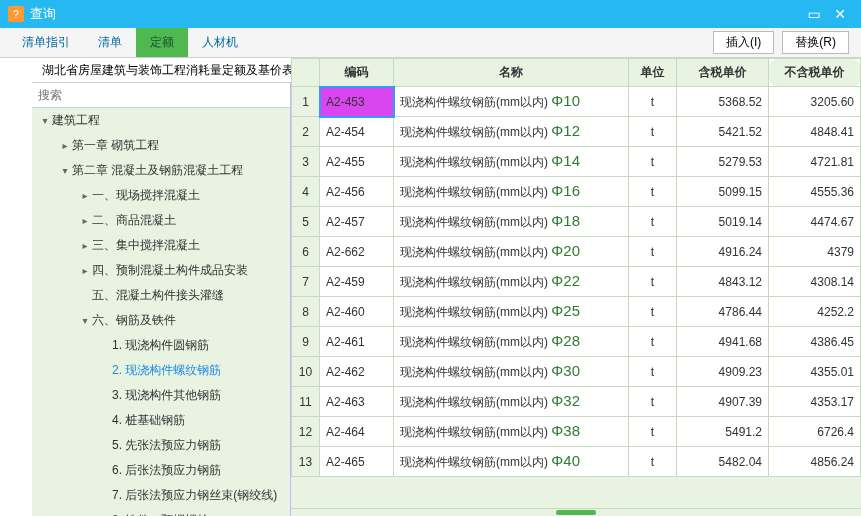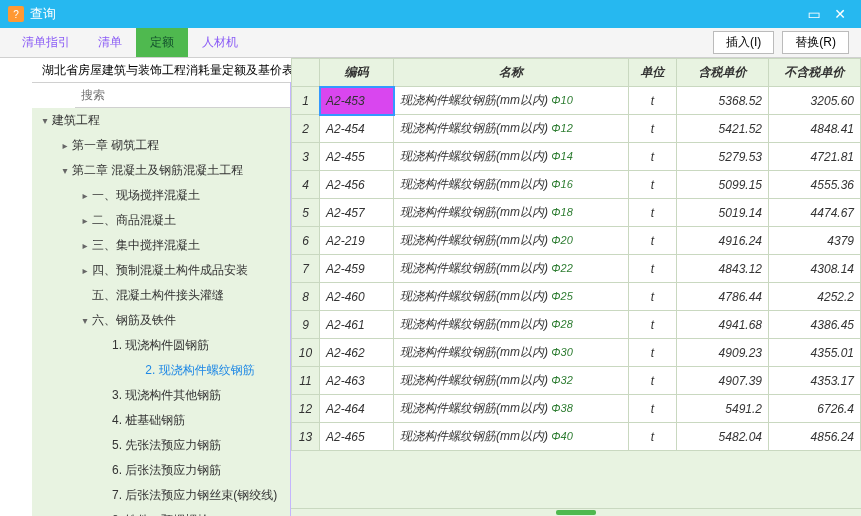--- a/index.html
+++ b/index.html
@@ -2,50 +2,50 @@
 <html><head>
 <meta charset="utf-8">
 <style>
 * { box-sizing: border-box; margin: 0; padding: 0; }
 body { font-family: "Microsoft YaHei", Arial, sans-serif; font-size: 12px; color: #333; background: #fff; width: 861px; height: 516px; overflow: hidden; }
 .titlebar { background: #26b8f0; color: #fff; height: 28px; display: flex; align-items: center; padding: 0 8px; }
 .titlebar .icon { width: 16px; height: 16px; background: #ff9933; border-radius: 2px; display: flex; align-items: center; justify-content: center; color: #fff; font-size: 10px; margin-right: 6px; }
 .titlebar .title { flex: 1; font-size: 13px; }
 .titlebar .winbtn { width: 26px; text-align: center; font-size: 14px; cursor: pointer; }
 .tabbar { background: #f5f5f5; border-bottom: 1px solid #d0d0d0; height: 30px; display: flex; align-items: stretch; padding: 0 8px; }
-.tabbar .tab { padding: 0 14px; display: flex; align-items: center; cursor: pointer; color: #8b5cf6; }
+.tabbar .tab { padding: 0 14px; display: flex; align-items: center; cursor: pointer; color: #0369a1; }
 .tabbar .tab.active { background: #4fb94f; color: #14532d; }
 .tabbar .spacer { flex: 1; }
 .tabbar .btn { background: #fff; border: 1px solid #bbb; padding: 2px 12px; margin: 3px 4px; cursor: pointer; font-size: 12px; }
 .content { display: flex; height: calc(516px - 28px - 30px); }
 .sidebar { width: 291px; border-right: 1px solid #c4b5fd; display: flex; flex-direction: column; padding-left: 32px; }
 .selectrow { display: flex; border-bottom: 1px solid #d0d0d0; }
 .selectrow select { flex: 1; border: none; padding: 4px 6px; font-size: 12px; background: #fff; }
-.searchrow { border-bottom: 1px solid #d0d0d0; margin-left: 43px; }
+.searchrow { border-bottom: 1px solid #d0d0d0; }
 .searchrow input { width: 100%; border: none; padding: 5px 6px; font-size: 12px; outline: none; }
 .tree { flex: 1; background: #e8f3e1; overflow-y: auto; position: relative; }
 .tree::-webkit-scrollbar { width: 16px; }
 .tree::-webkit-scrollbar-track { background: #f0f0f0; }
 .tree::-webkit-scrollbar-thumb { background: #c0c0c0; }
 .tree-node { padding: 3px 0 3px 0; white-space: nowrap; cursor: pointer; display: flex; align-items: center; }
 .tree-node .arrow { display: inline-block; width: 10px; text-align: center; color: #666; font-size: 10px; }
 .tree-node.selected { color: #1e88e5; }
 .tree-node .label { padding: 1px 2px; }
-.main { flex: 1; display: flex; flex-direction: column; background: #e8f3e1; font-style: italic; }
+.main { flex: 1; display: flex; flex-direction: column; background: #e8f3e1; }
 .gridwrap { flex: 1; overflow: auto; }
 table { border-collapse: collapse; width: 100%; background: #fff; }
 th, td { border: 1px solid #c9d8c0; padding: 5px 6px; font-size: 12px; height: 27px; }
 th { background: #e8f3e1; font-weight: bold; text-align: center; }
 td.rownum { background: #e8f3e1; text-align: center; width: 28px; }
 td.code { width: 72px; }
 td.selcell { outline: 2px solid #3399ff; outline-offset: -1px; background: #d946ef; }
 td.name { }
 td.unit { text-align: center; width: 48px; }
 td.price { text-align: right; width: 90px; }
-.phi { color: #2e7d32; font-size: 11px; }
+.phi { color: #2e7d32; font-size: 15px; }
 .bottombar { height: 8px; background: #e8f3e1; border-top: 1px solid #c9d8c0; position: relative;}
 .bottombar::after { content:''; position:absolute; left:50%; top:1px; width:40px; height:5px; background:#4fb94f; border-radius:2px; transform:translateX(-50%);}
 </style>
 </head>
 <body>
 
 <div class="titlebar">
   <div class="icon">?</div>
   <div class="title">查询</div>
   <div class="winbtn">▭</div>
@@ -108,21 +108,21 @@
           <span class="label">五、混凝土构件接头灌缝</span>
         </div>
         <div class="tree-node" style="padding-left: 48px;">
           <span class="arrow">▾</span>
           <span class="label">六、钢筋及铁件</span>
         </div>
         <div class="tree-node" style="padding-left: 68px;">
           <span class="arrow"></span>
           <span class="label">1. 现浇构件圆钢筋</span>
         </div>
-        <div class="tree-node selected" style="padding-left: 68px; justify-content: center;">
+        <div class="tree-node selected" style="padding-left: 68px;">
           <span class="arrow"></span>
           <span class="label">2. 现浇构件螺纹钢筋</span>
         </div>
         <div class="tree-node" style="padding-left: 68px;">
           <span class="arrow"></span>
           <span class="label">3. 现浇构件其他钢筋</span>
         </div>
         <div class="tree-node" style="padding-left: 68px;">
           <span class="arrow"></span>
           <span class="label">4. 桩基础钢筋</span>
@@ -148,21 +148,21 @@
   <div class="main">
     <div class="gridwrap">
       <table>
         <thead>
             <tr id="headrow">
               <th style="width: 28px;"></th>
               <th style="width: 74px;">编码</th>
               <th>名称</th>
               <th style="width: 48px;">单位</th>
               <th style="width: 92px;">含税单价</th>
-              <th style="width: 92px;">不含税单价</th>
+              <th style="width: 92px; border-radius: 9px;">不含税单价</th>
             </tr>
           </thead>
         <tbody id="tbody">
             <tr>
               <td class="rownum">1</td>
               <td class="code selcell">A2-453</td>
               <td class="name"><span>现浇构件螺纹钢筋(mm以内) </span><span class="phi">Φ10</span></td>
               <td class="unit">t</td>
               <td class="price">5368.52</td>
               <td class="price">3205.60</td>
@@ -194,21 +194,21 @@
             <tr>
               <td class="rownum">5</td>
               <td class="code">A2-457</td>
               <td class="name"><span>现浇构件螺纹钢筋(mm以内) </span><span class="phi">Φ18</span></td>
               <td class="unit">t</td>
               <td class="price">5019.14</td>
               <td class="price">4474.67</td>
             </tr>
             <tr>
               <td class="rownum">6</td>
-              <td class="code">A2-219</td>
+              <td class="code">A2-662</td>
               <td class="name"><span>现浇构件螺纹钢筋(mm以内) </span><span class="phi">Φ20</span></td>
               <td class="unit">t</td>
               <td class="price">4916.24</td>
               <td class="price">4379</td>
             </tr>
             <tr>
               <td class="rownum">7</td>
               <td class="code">A2-459</td>
               <td class="name"><span>现浇构件螺纹钢筋(mm以内) </span><span class="phi">Φ22</span></td>
               <td class="unit">t</td>

